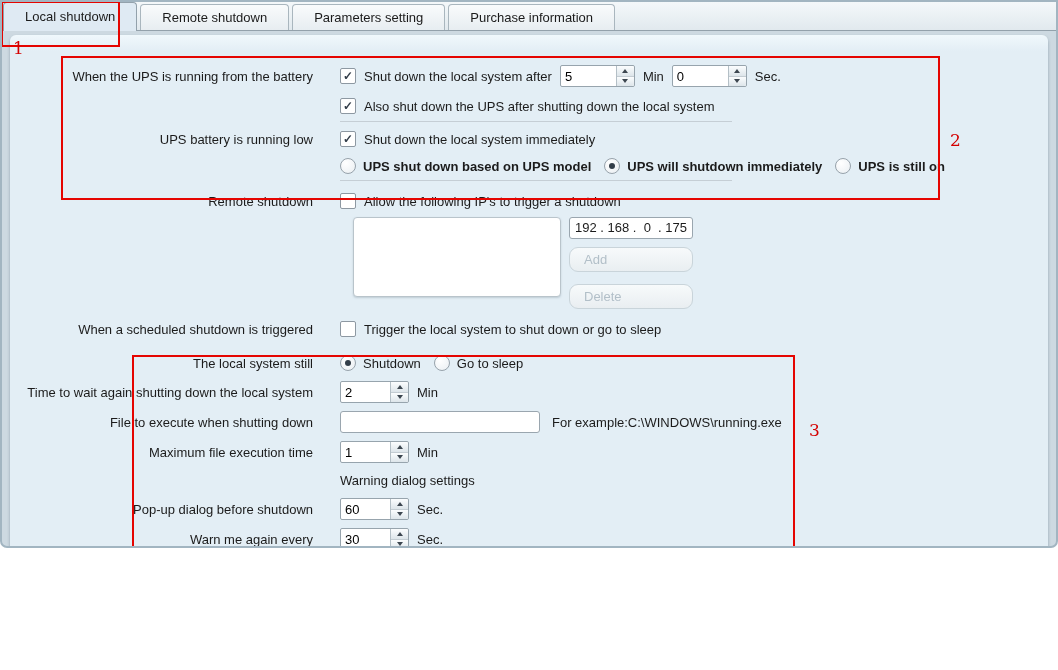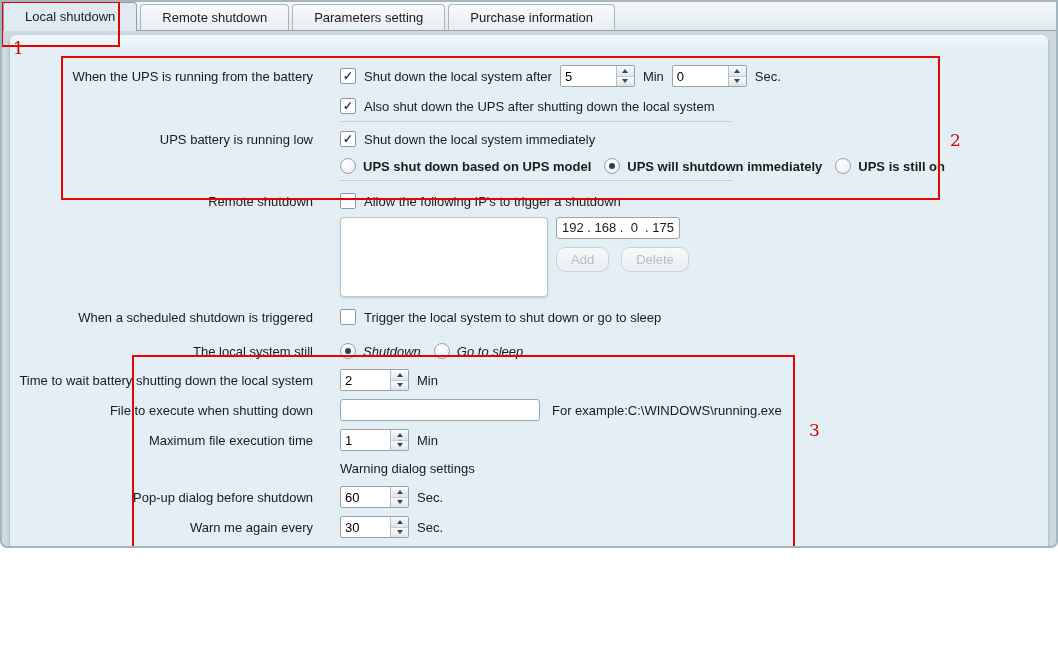--- a/index.html
+++ b/index.html
@@ -147,56 +147,56 @@
     <div class="sep mt6"></div>
 
     <div class="row mt12">
       <div class="lbl">Remote shutdown</div>
       <div class="ctrl">
         <span class="cb"></span>
         <span>Allow the following IP's to trigger a shutdown</span>
       </div>
     </div>
 
-    <div class="row mt8" style="align-items:flex-start;">
+    <div class="row mt8" style="align-items:flex-start;padding-left:13px;">
       <div class="lbl"></div>
       <div class="ctrl" style="align-items:flex-start; gap:8px;">
         <div class="listbox"></div>
         <div>
           <div class="tbox ipbox">192 . 168 .  0  . 175</div>
-          <div style="display:flex; gap:12px; margin-top:8px;">
+          <div style="display:flex; gap:12px; margin-top:8px;flex-direction:column;">
             <span class="btn-sm">Add</span>
             <span class="btn-sm">Delete</span>
           </div>
         </div>
       </div>
     </div>
 
     <div class="row mt12">
       <div class="lbl">When a scheduled shutdown is triggered</div>
       <div class="ctrl">
         <span class="cb"></span>
         <span>Trigger the local system to shut down or go to sleep</span>
       </div>
     </div>
 
     <div class="row mt18">
       <div class="lbl">The local system still</div>
-      <div class="ctrl" style="gap:7px;font-style:italic;">
+      <div class="ctrl" style="gap:7px;">
         <span class="rd on">
             <span class="dot"></span>
           </span>
         <span>Shutdown</span>
         <span class="rd" style="margin-left:6px;"></span>
         <span>Go to sleep</span>
       </div>
     </div>
 
     <div class="row mt10">
-      <div class="lbl">Time to wait battery shutting down the local system</div>
+      <div class="lbl">Time to wait again shutting down the local system</div>
       <div class="ctrl">
         <span class="spin">
           <input value="2" style="">
           <span class="spinbtns">
               <i class="up"></i>
               <i class="dn"></i>
             </span>
         </span>
         <span>Min</span>
       </div>

